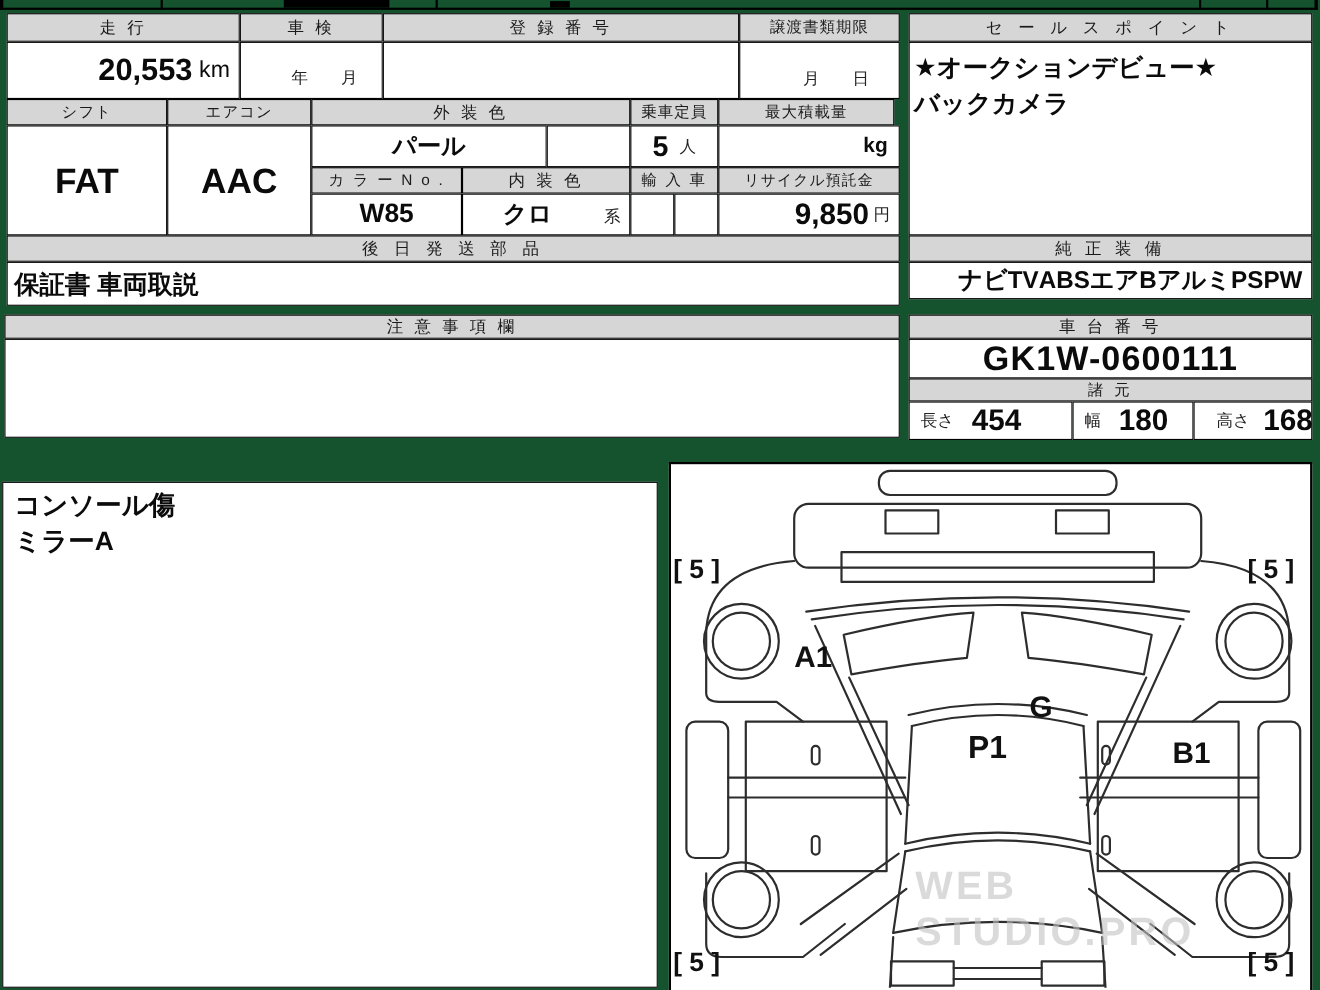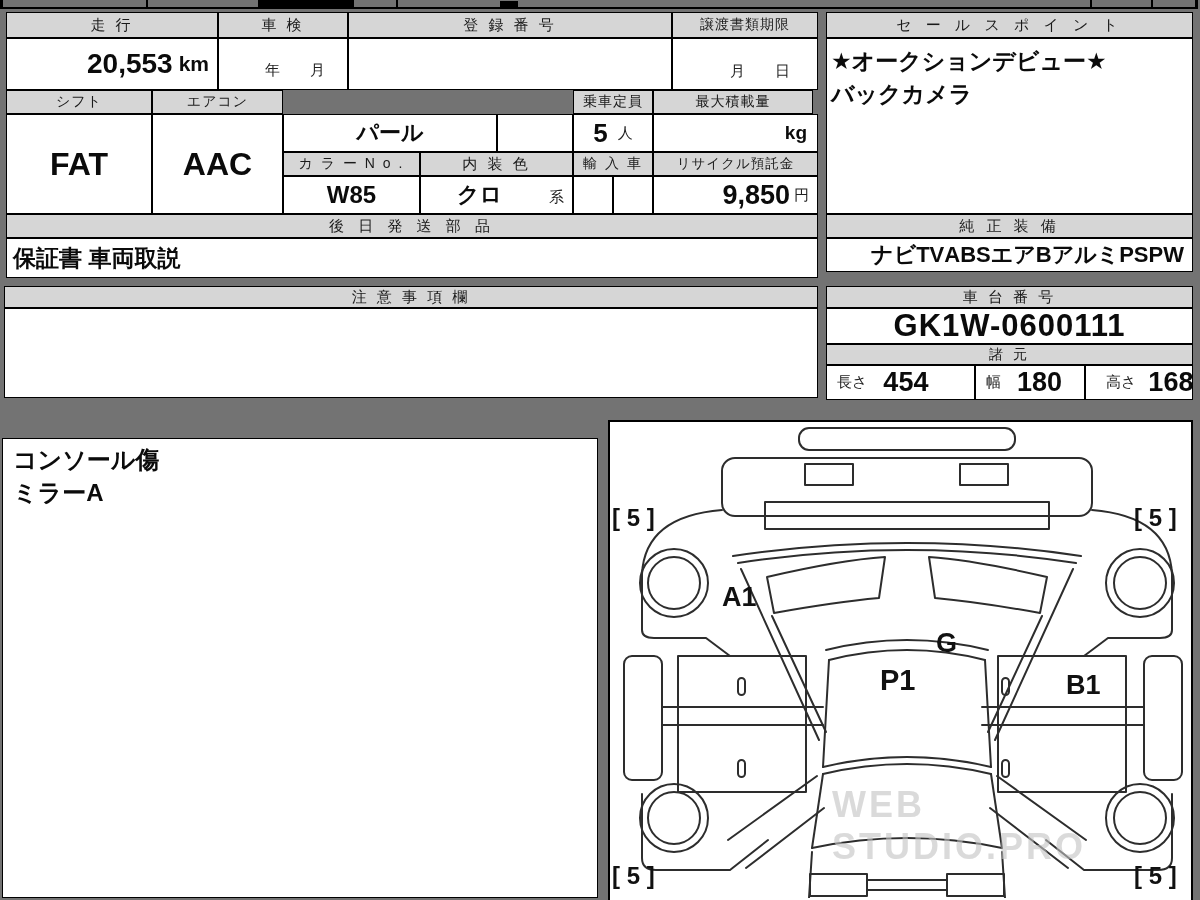--- a/index.html
+++ b/index.html
@@ -1,26 +1,26 @@
 <!DOCTYPE html>
 <html><head>
 <meta charset="utf-8">
 <style>
   *{box-sizing:border-box;margin:0;padding:0}
   html,body{background:#ffffff}
   body{font-family:"Liberation Sans","DejaVu Sans",sans-serif;color:#111}
-  #sheet{position:relative;width:1200px;height:900px;background:#737373;overflow:hidden}
+  #sheet{position:relative;width:1200px;height:900px;background:#14532d;overflow:hidden}
   .cell{position:absolute;border:1px solid #000;background:#fff;display:flex;align-items:center;justify-content:center;white-space:nowrap}
   .hdr{background:#d6d6d6;font-size:15px;letter-spacing:3px;color:#1a1a1a}
   .hdr-sm{background:#d6d6d6;font-size:13.5px;letter-spacing:1px;color:#1a1a1a}
   .val{font-weight:bold;color:#0b0b0b}
   .left{justify-content:flex-start}
   .right{justify-content:flex-end}
   .topalign{align-items:flex-start}
-  .unit{font-weight:bold}
+  .unit{font-weight:normal}
   .plain{font-weight:normal;color:#222}
   .mark{position:absolute;font-weight:bold;color:#111;white-space:nowrap}
   .blob{position:absolute;background:#000}
   .watermark{position:absolute;color:#c3c3c3;opacity:.6;font-size:36px;font-weight:bold;letter-spacing:3px}
   svg{position:absolute;left:0;top:0}
 </style>
 </head>
 <body>
 
 <div id="sheet">
@@ -45,20 +45,21 @@
   <div class="cell val right" style="left:6px;top:38px;width:212px;height:52px;padding-right:8px">
     <span style="font-size:28px">20,553</span>
     <span class="unit" style="font-size:21px;margin-left:6px">km</span>
   </div>
   <div class="cell plain" style="left:218px;top:38px;width:130px;height:52px;font-size:15px;padding-top:12px;padding-left:24px">年　　月</div>
   <div class="cell" style="left:348px;top:38px;width:324px;height:52px"></div>
   <div class="cell plain" style="left:672px;top:38px;width:146px;height:52px;font-size:15px;padding-top:14px;padding-left:30px">月　　日</div>
 
   <div class="cell hdr-sm" style="left:6px;top:90px;width:146px;height:24px;font-size:14px">シフト</div>
   <div class="cell hdr-sm" style="left:152px;top:90px;width:131px;height:24px;font-size:14px">エアコン</div>
+  <div class="cell hdr" style="left:283px;top:90px;width:290px;height:24px">外 装 色</div>
   <div class="cell hdr-sm" style="left:573px;top:90px;width:80px;height:24px;font-size:14px">乗車定員</div>
   <div class="cell hdr-sm" style="left:653px;top:90px;width:160px;height:24px;font-size:14px">最大積載量</div>
 
   <div class="cell val" style="left:6px;top:114px;width:146px;height:100px;font-size:32px">FAT</div>
   <div class="cell val" style="left:152px;top:114px;width:131px;height:100px;font-size:32px">AAC</div>
   <div class="cell val" style="left:283px;top:114px;width:214px;height:38px;font-size:22px">パール</div>
   <div class="cell" style="left:497px;top:114px;width:76px;height:38px"></div>
   <div class="cell val" style="left:573px;top:114px;width:80px;height:38px">
     <span style="font-size:26px">5</span>
     <span class="plain" style="font-size:15px;margin-left:10px">人</span>

